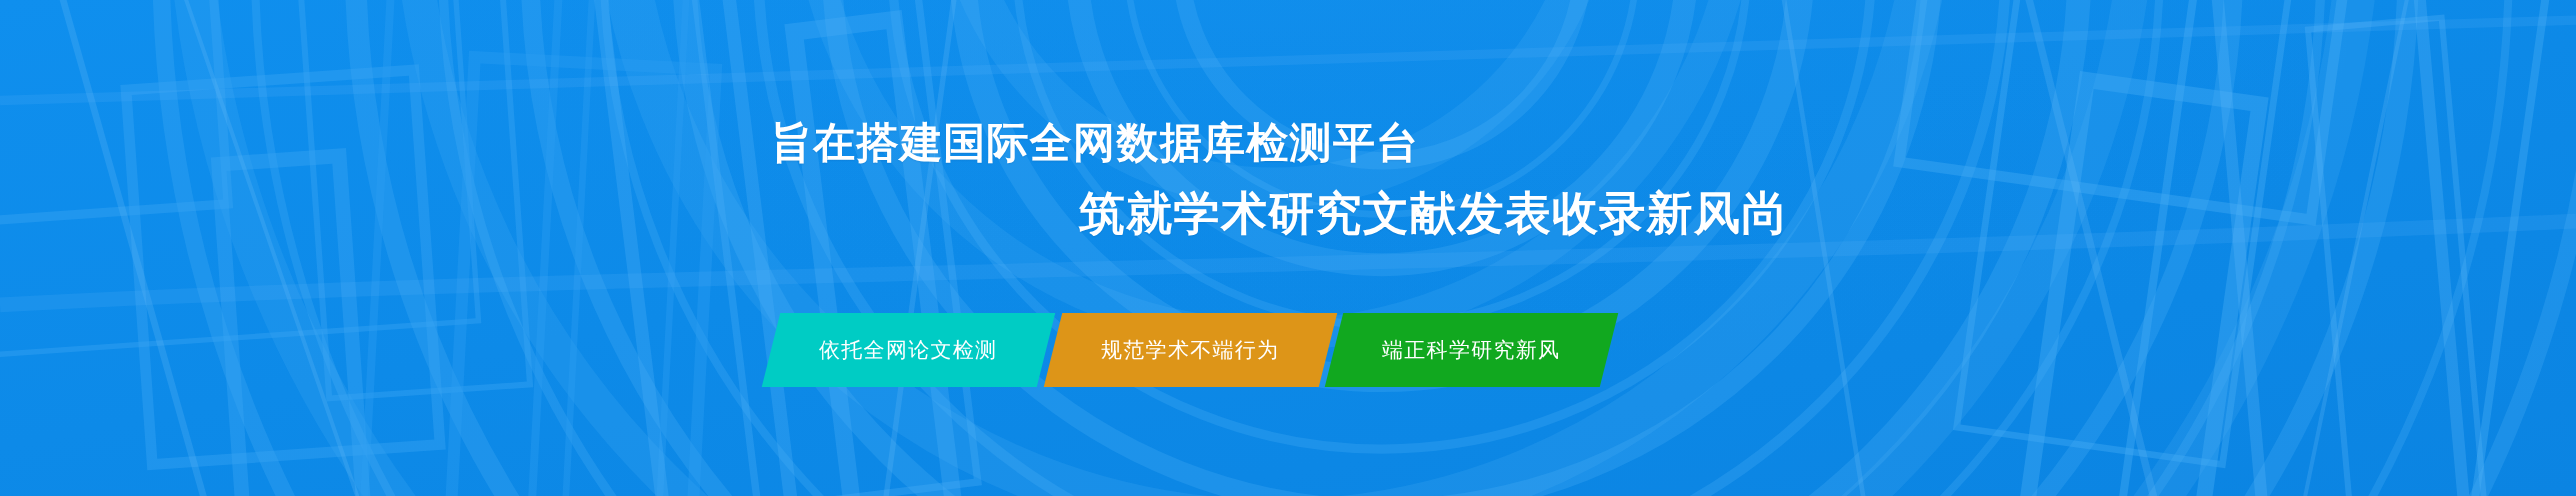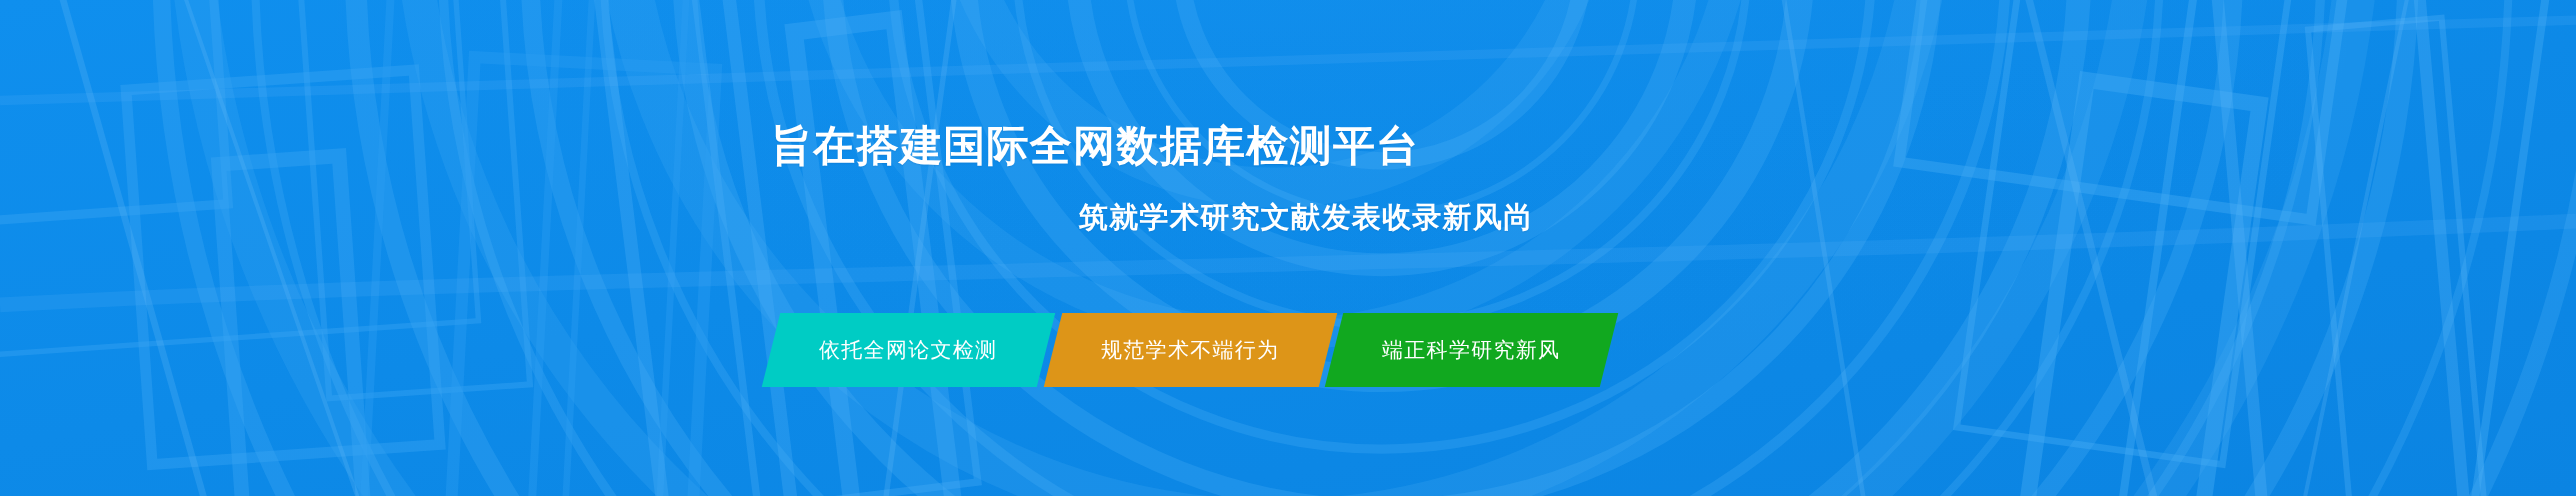--- a/index.html
+++ b/index.html
@@ -33,31 +33,32 @@
     width: 2576px;
     height: 496px;
   }
   .headline {
     position: absolute;
     color: #ffffff;
     font-weight: bold;
     letter-spacing: 1.3px;
     white-space: nowrap;
     text-shadow: 0 0.7px 1.3px rgba(0,40,90,0.10);
+    font-family: Liberation Mono, monospace;
   }
   .headline-1 {
     left: 770px;
     top: 122px;
     font-size: 42px;
     line-height: 48px;
   }
   .headline-2 {
     left: 1079px;
     top: 193px;
-    font-size: 29px;
+    font-size: 46px;
     line-height: 48px;
   }
 
   
   .tab-strip {
     position: absolute;
     left: 771px;
     top: 313px;
     height: 74px;
     display: flex;

